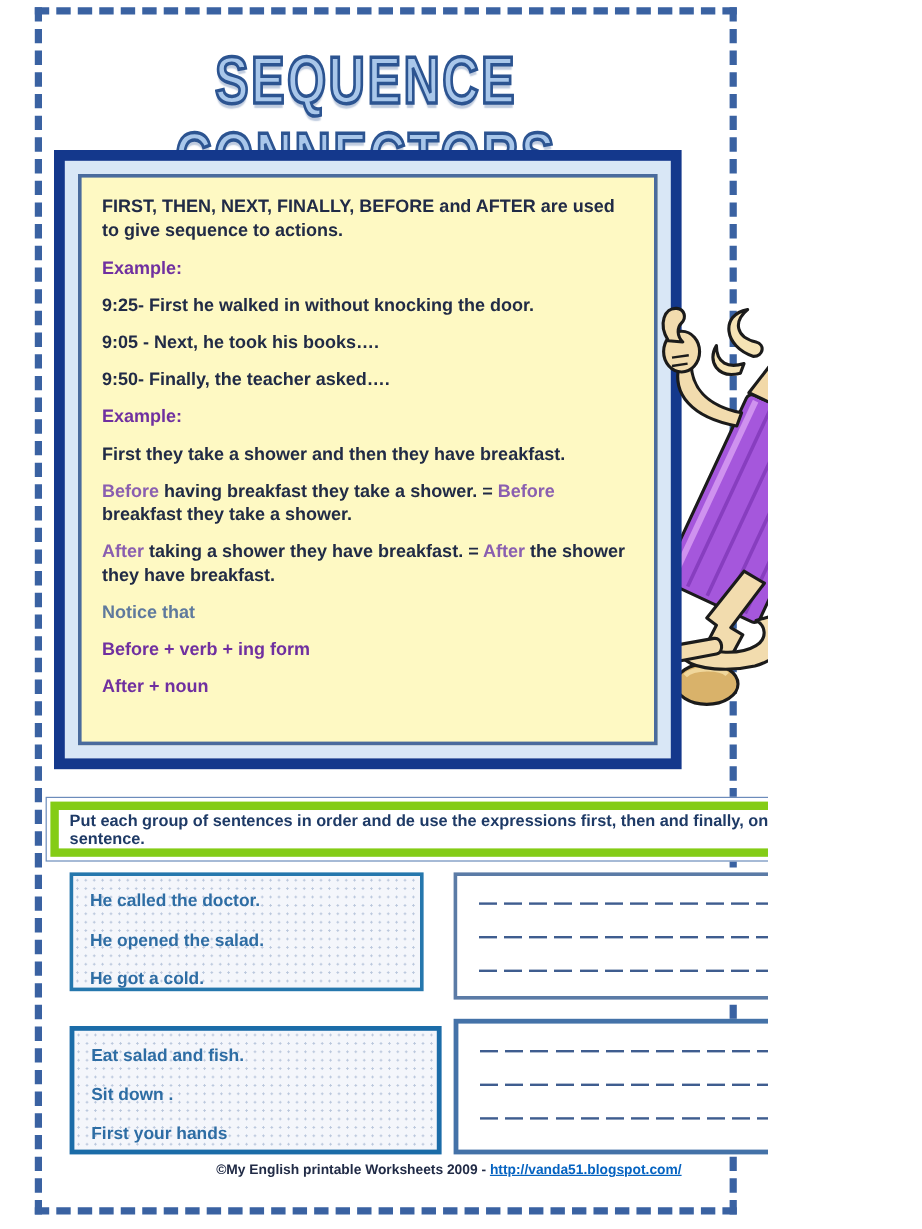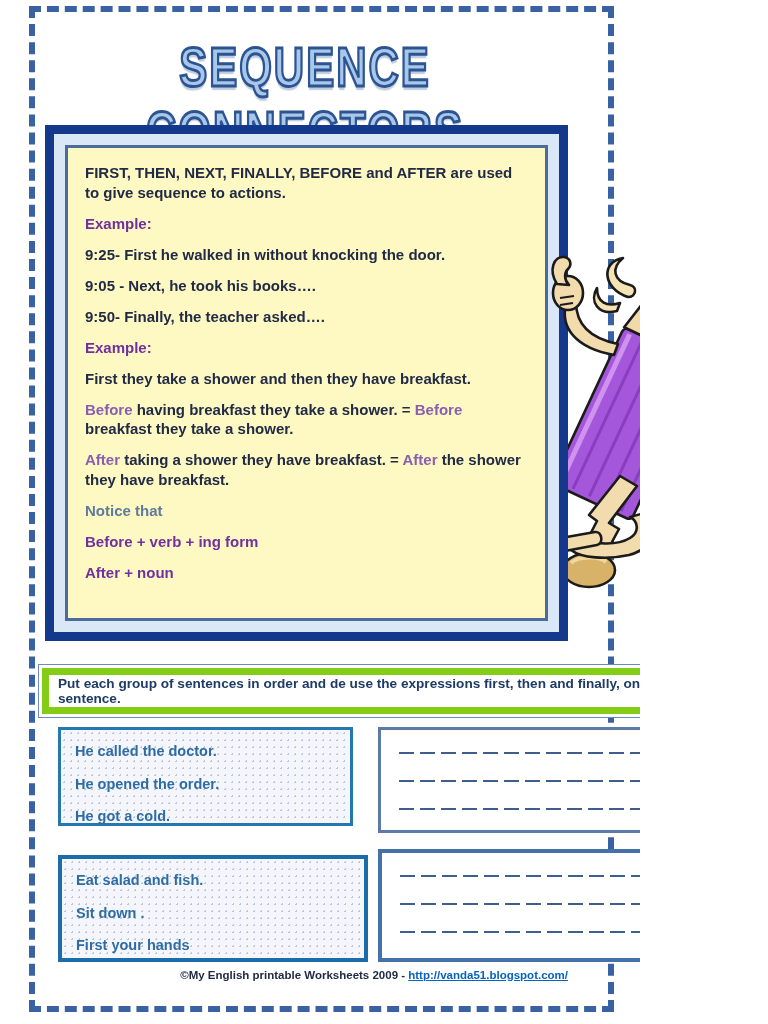--- a/index.html
+++ b/index.html
@@ -131,21 +131,21 @@
   </svg>
 
   <div class="banner">
     <div class="banner-inner">
       <span>Put each group of sentences in order and de use the expressions first, then and finally, one for each sentence.</span>
     </div>
   </div>
 
   <div class="sent-box sb1">
       <div class="sent">He called the doctor.</div>
-      <div class="sent">He opened the order.</div>
+      <div class="sent">He opened the salad.</div>
       <div class="sent">He got a cold.</div>
     </div>
   <div class="ans-box ab1">
       <div class="ans-line"></div>
       <div class="ans-line"></div>
       <div class="ans-line"></div>
     </div>
 
   <div class="sent-box sb2">
       <div class="sent">Eat salad and fish.</div>

